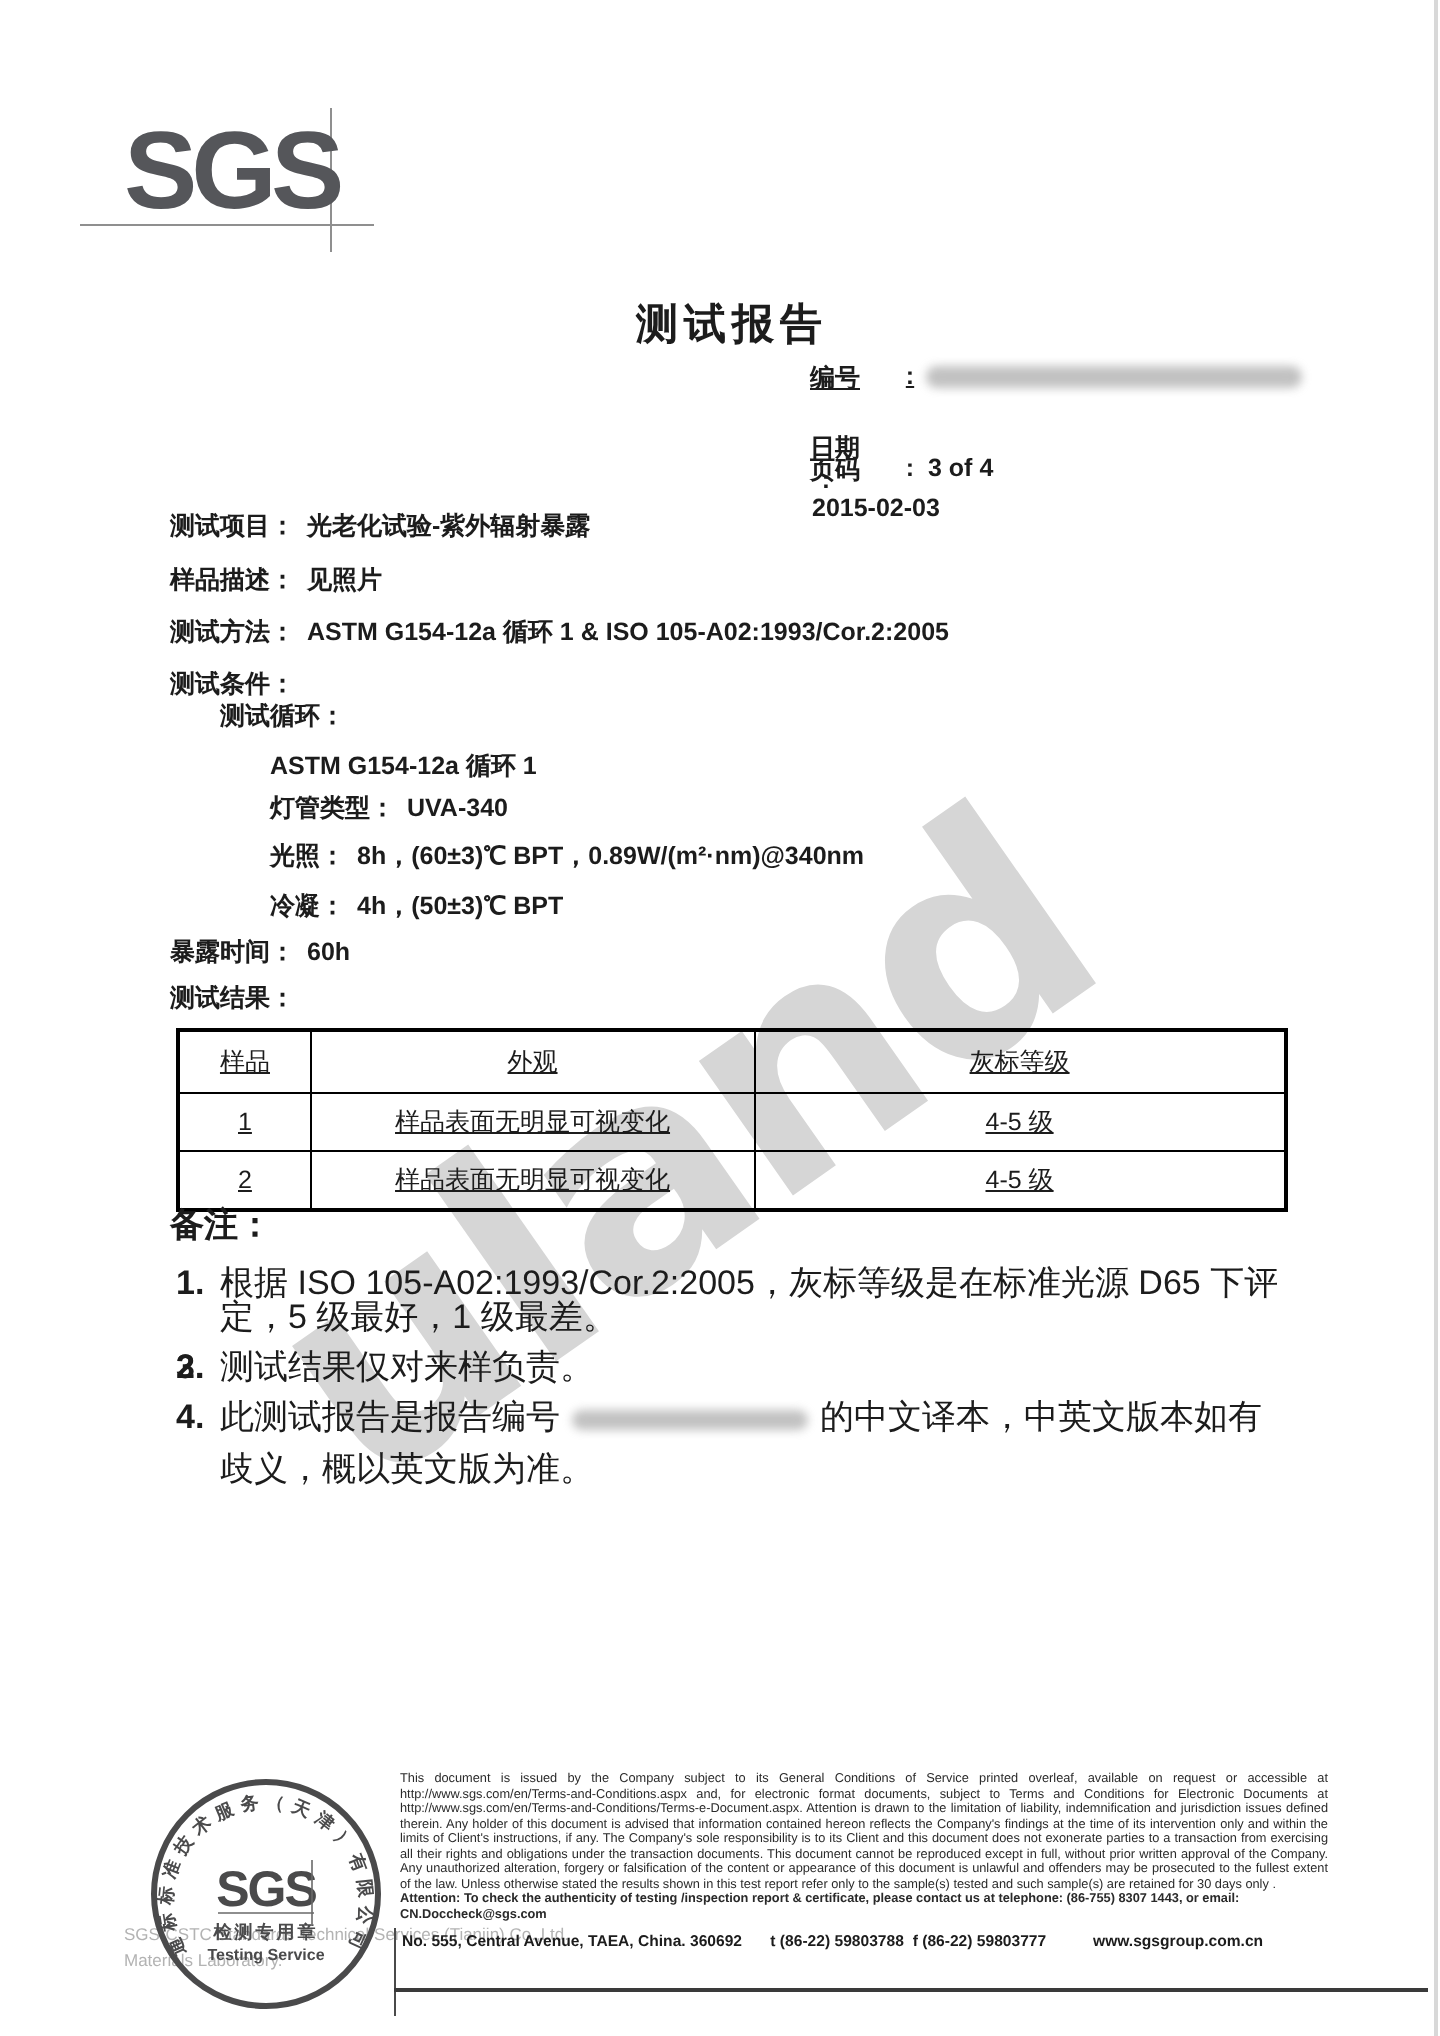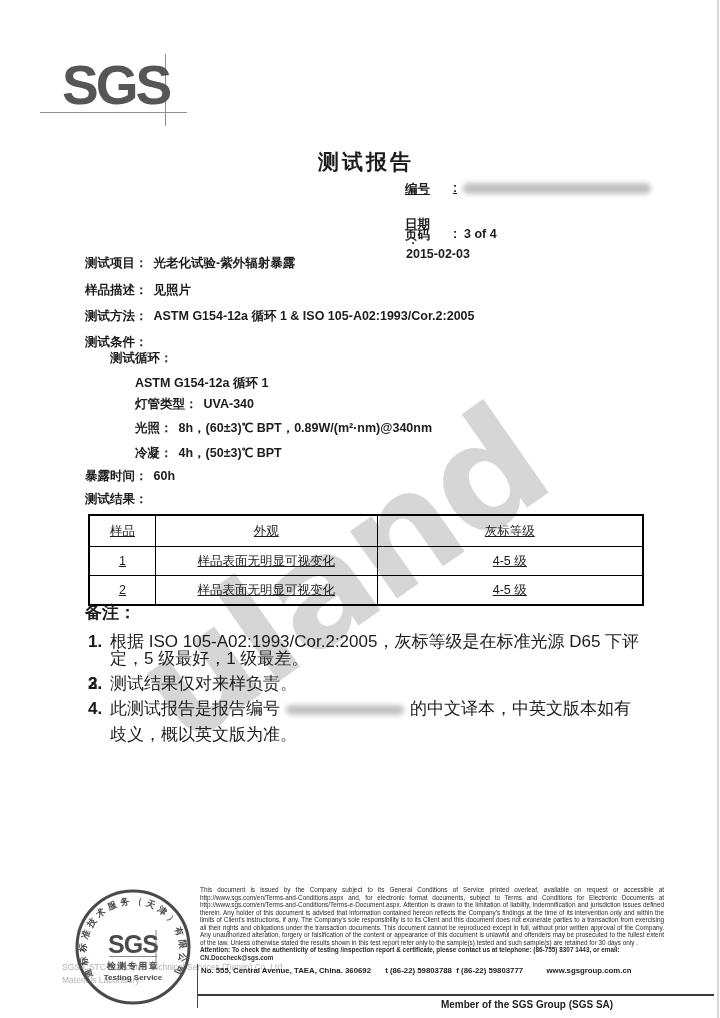--- a/index.html
+++ b/index.html
@@ -189,21 +189,20 @@
   <div class="z v-divider"></div>
 
   <div class="z addr-row a0">
     <span class="addr">No. 555, Central Avenue, TAEA, China. 360692</span>
     <span class="tel">t (86-22) 59803788</span>
     <span class="fax">f (86-22) 59803777</span>
     <span class="net">www.sgsgroup.com.cn</span>
   </div>
 
   <div class="z h-bottom"></div>
-  <div class="z member">Member of the SGS Group (SGS SA)</div>
 
   <svg class="stamp" style="position:absolute;" viewBox="0 0 122 122">
     <circle cx="61" cy="61" r="56" fill="none" stroke="#4a4a4b" stroke-width="3"></circle>
     <defs>
       <path id="arcTop" d="M 20,88 A 47,47 0 1 1 102,88" fill="none"></path>
     </defs>
     <text font-size="9" font-weight="bold" fill="#4a4a4b" letter-spacing="3.5">
       <textPath href="#arcTop" startOffset="50%" text-anchor="middle">通标标准技术服务（天津）有限公司</textPath>
     </text>
     <text x="61" y="67" text-anchor="middle" font-size="25" font-weight="bold" fill="#4a4a4b" letter-spacing="-1">SGS</text>

